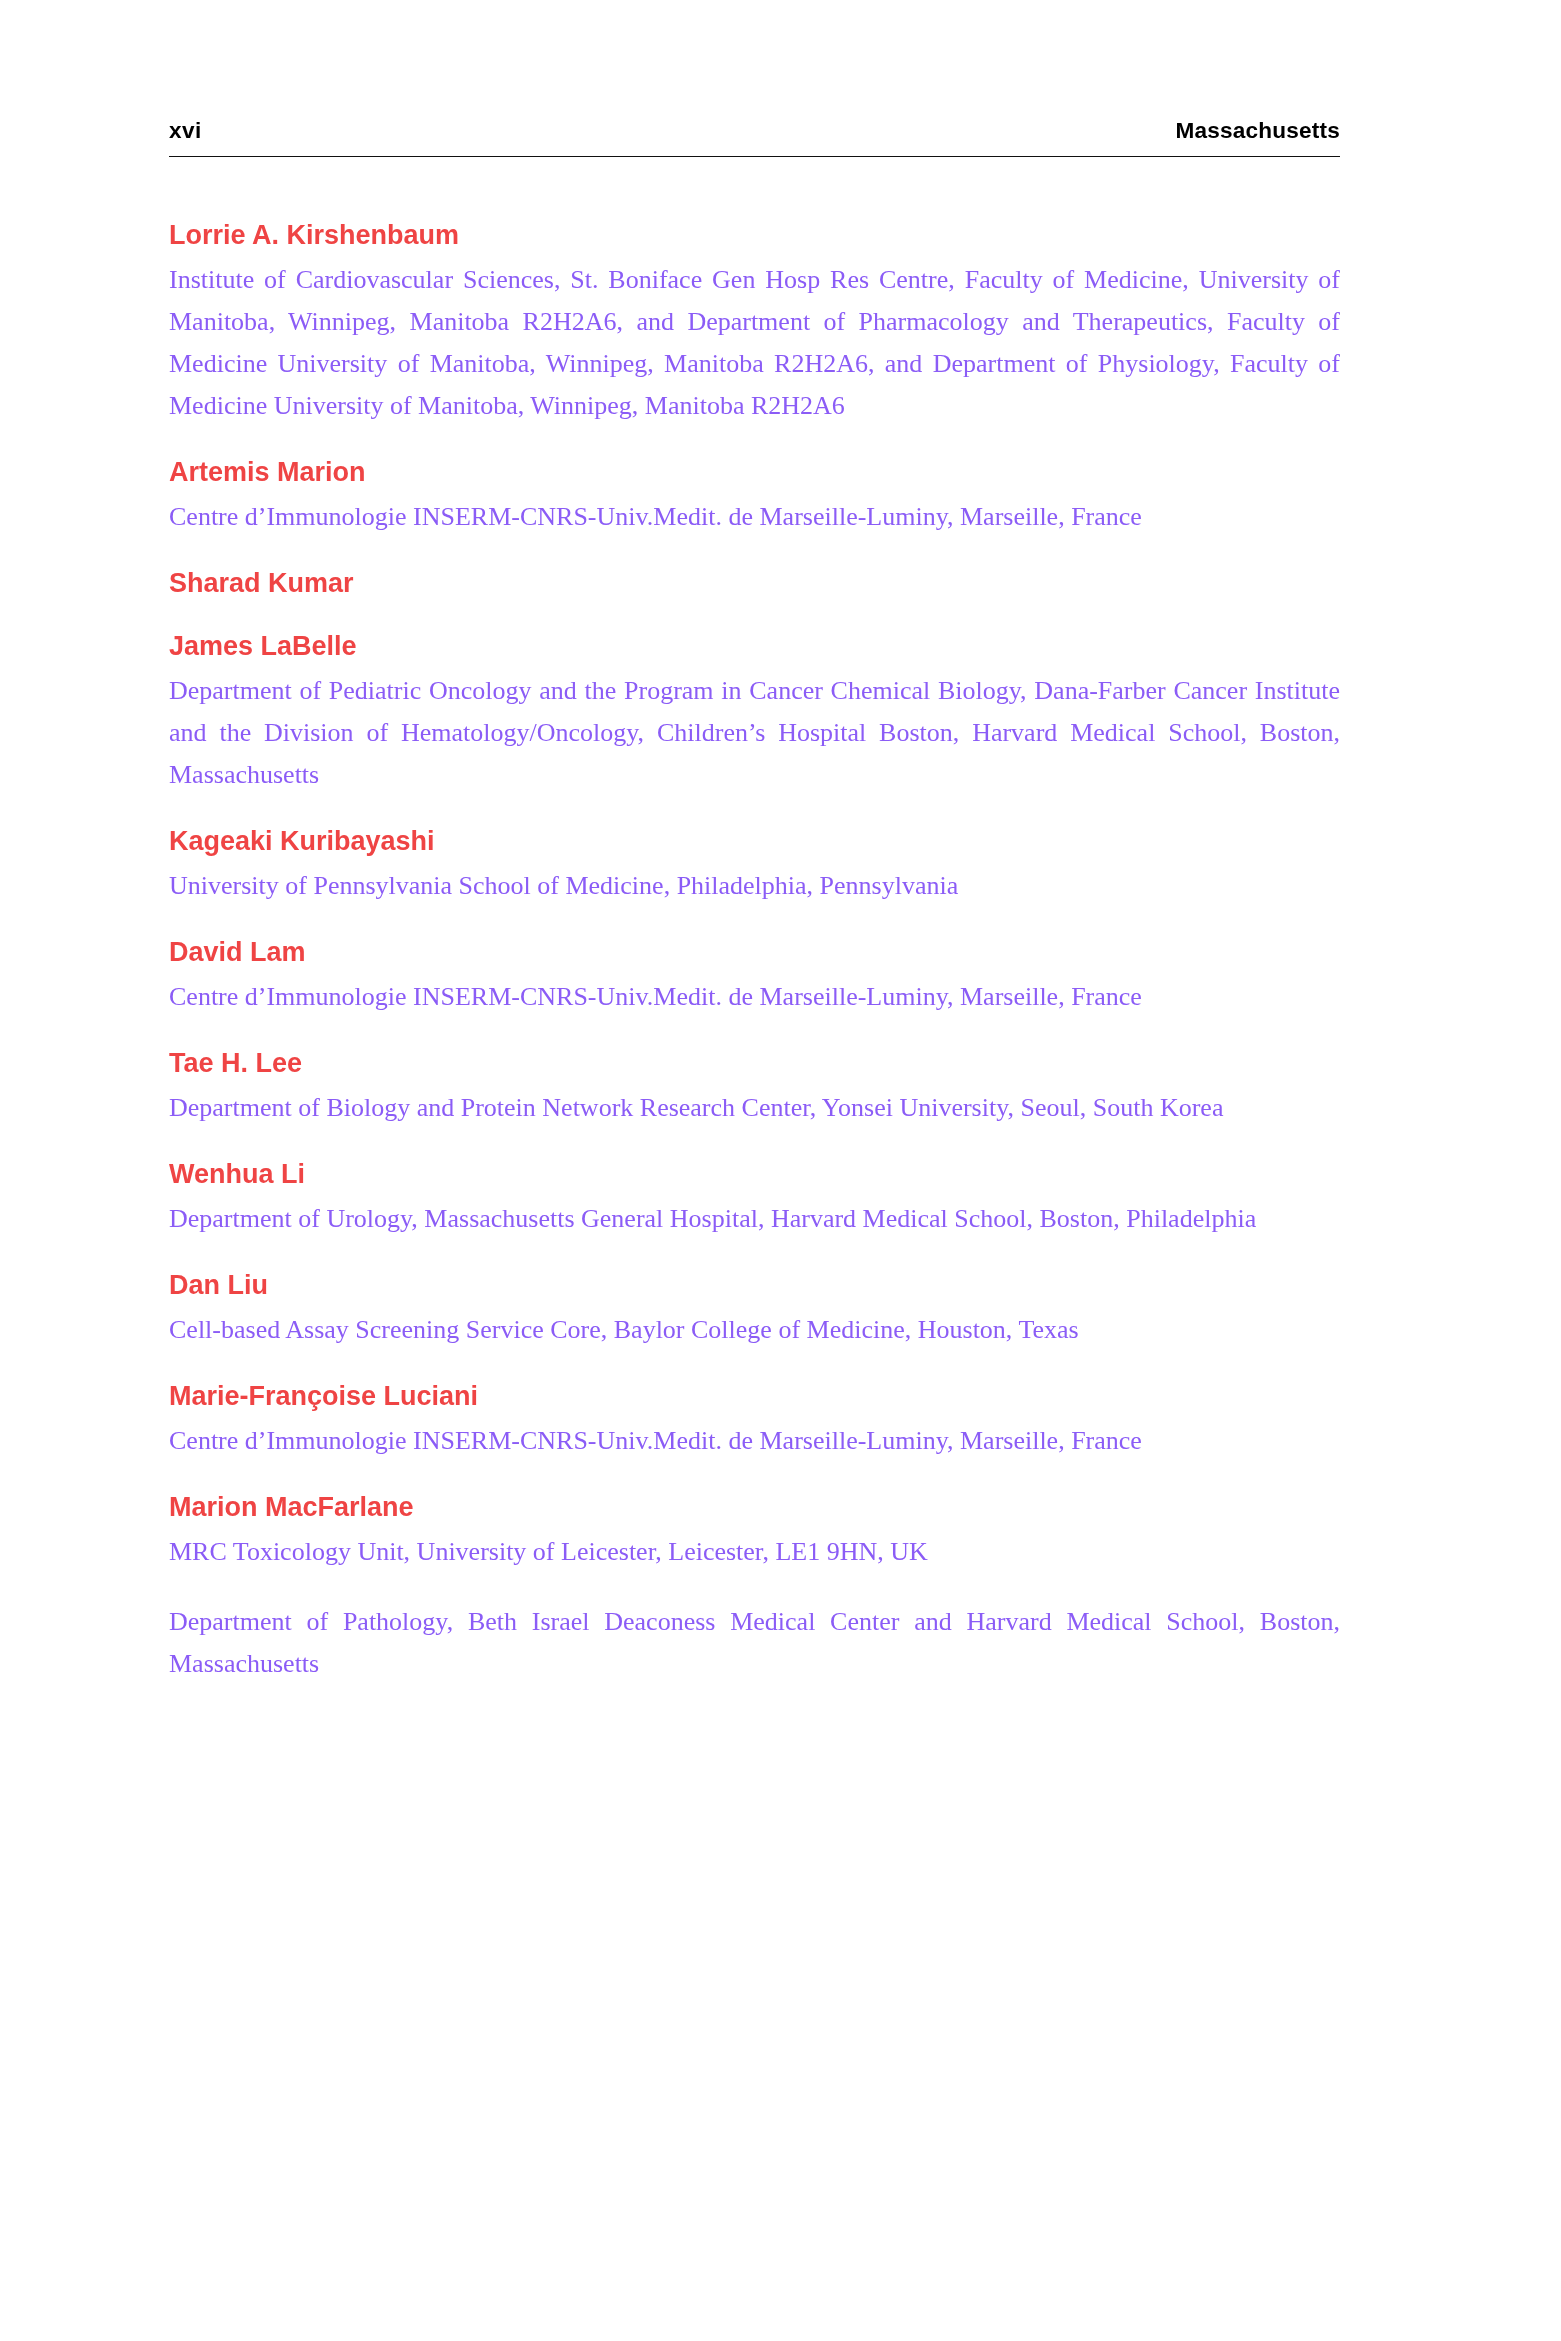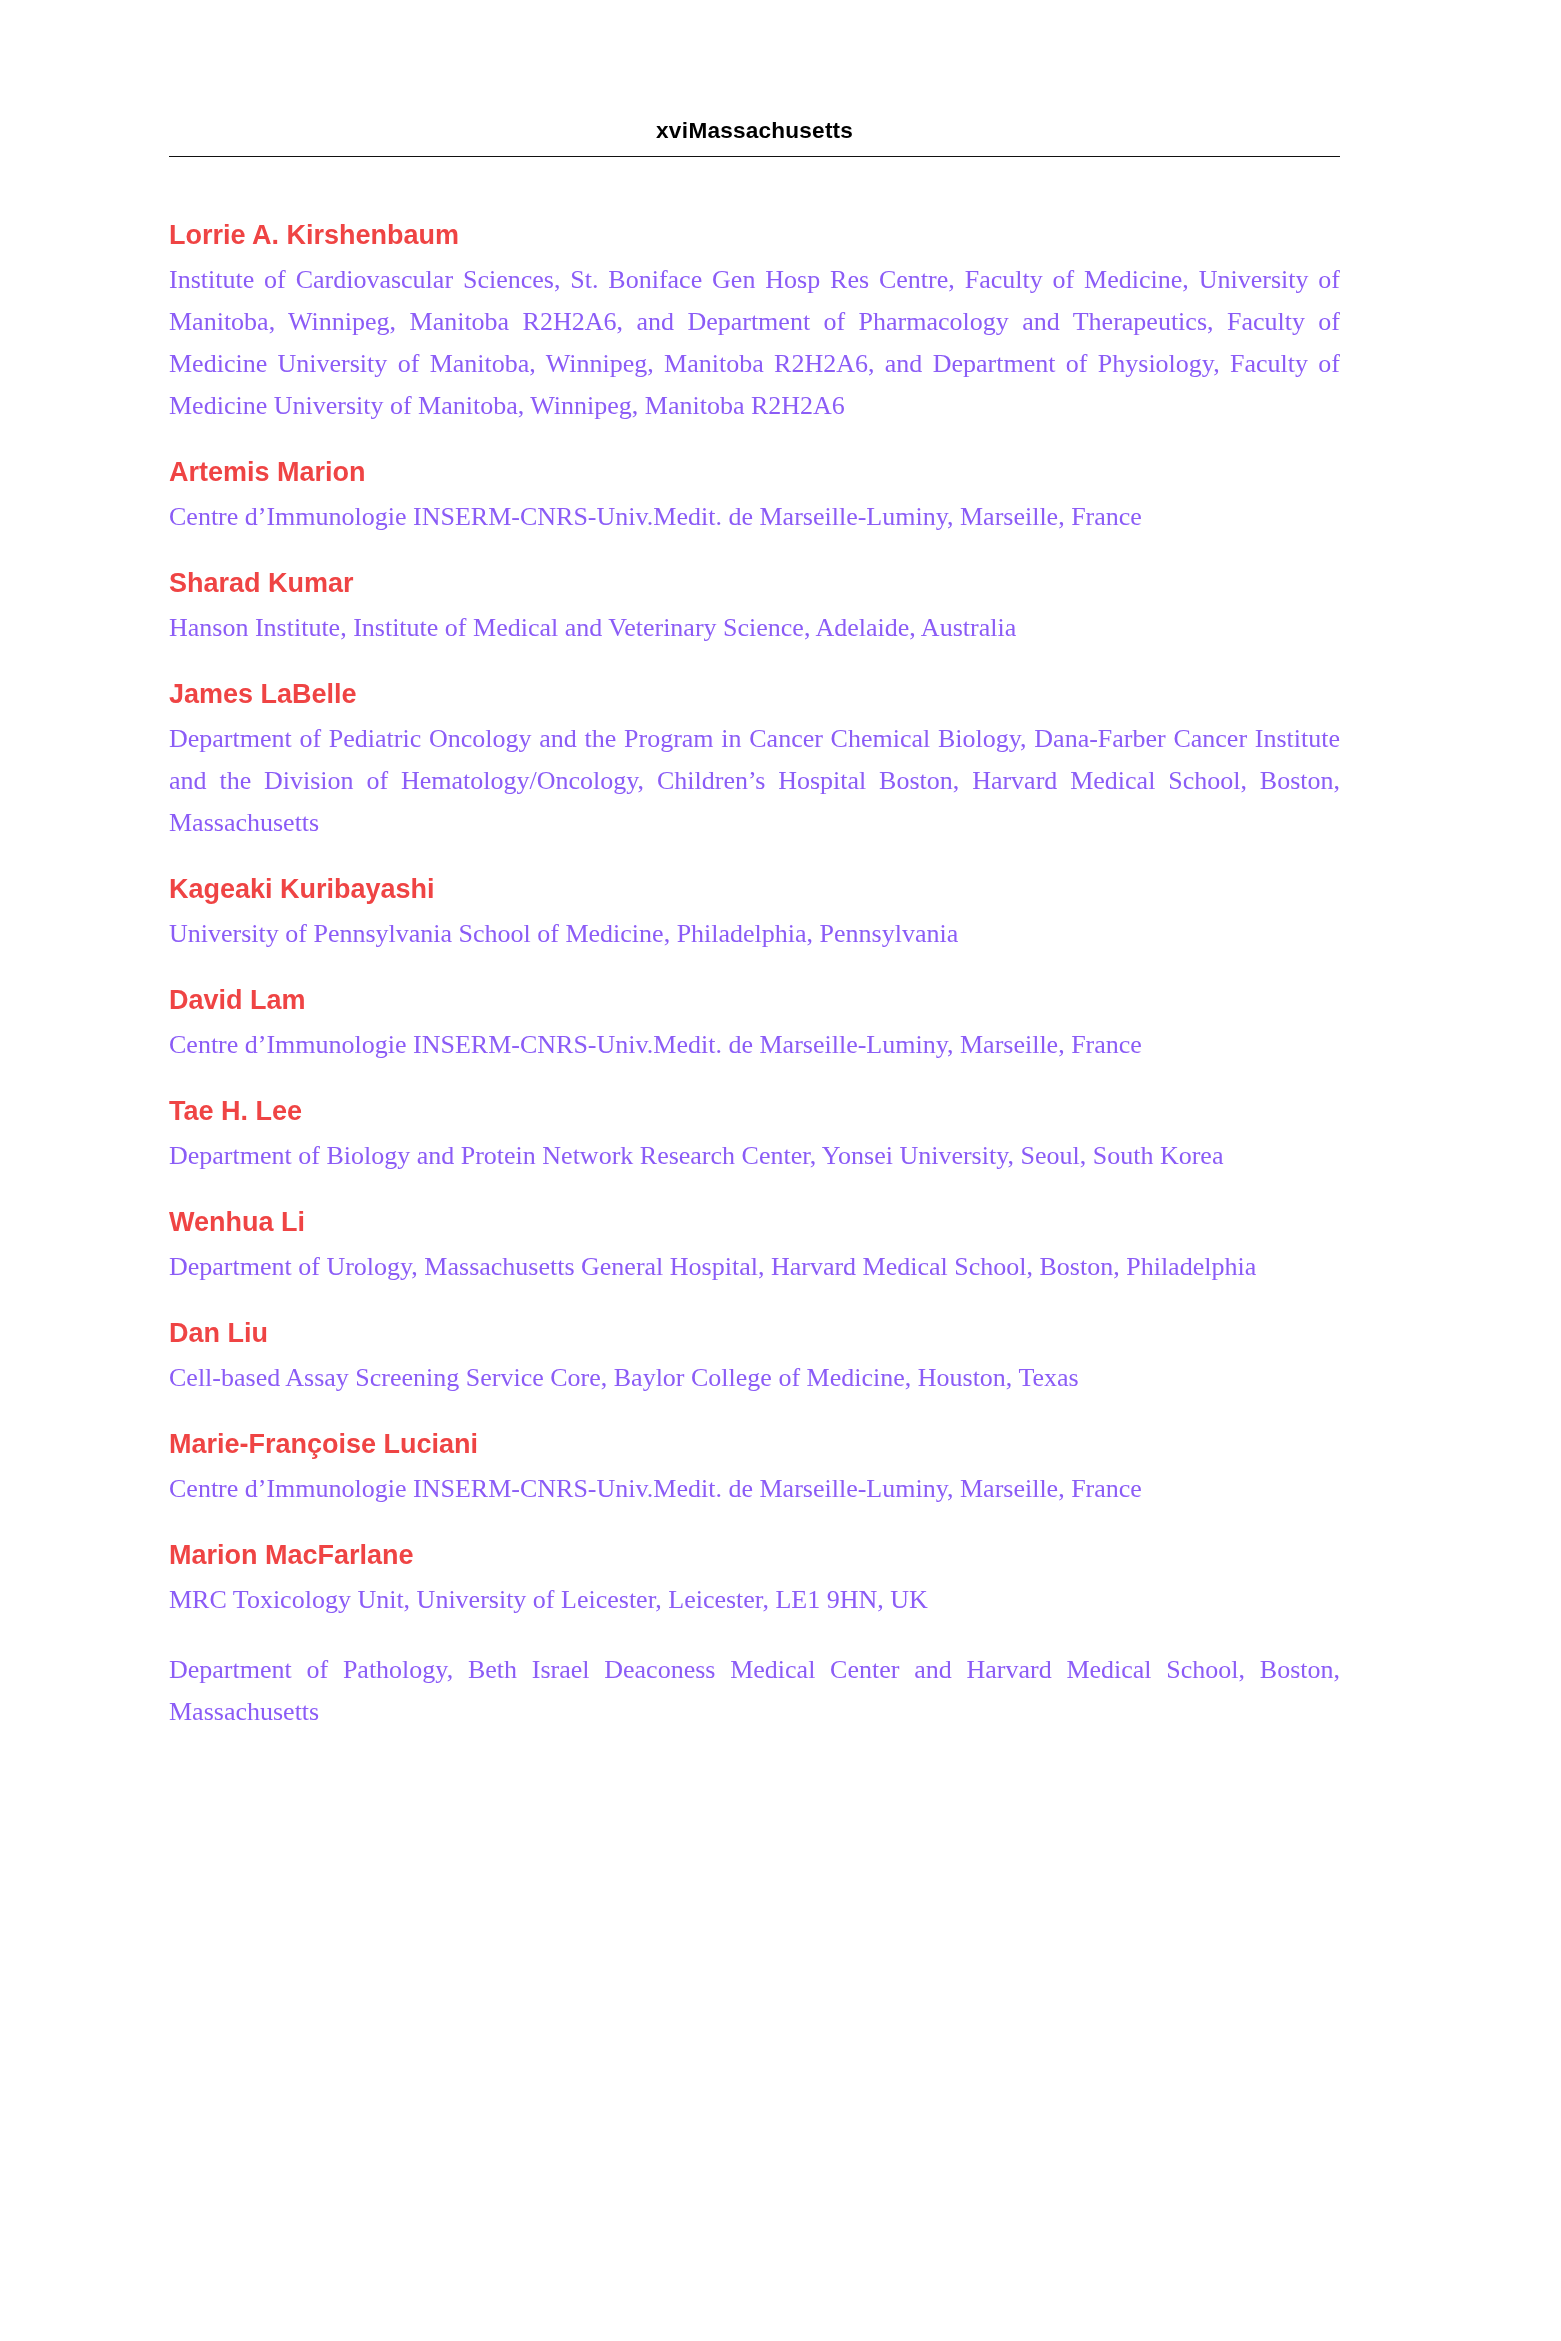--- a/index.html
+++ b/index.html
@@ -13,21 +13,21 @@
   .page {
     width: 1561px;
     height: 2342px;
     background: #ffffff;
     padding: 118px 221px 0 169px;
     position: relative;
     overflow: hidden;
   }
   .running-head {
     display: flex;
-    justify-content: center;
+    justify-content: space-between;
     align-items: flex-end;
     font-family: "Liberation Sans", sans-serif;
     font-weight: 700;
     font-size: 22.6px;
     padding-bottom: 12px;
     border-bottom: 1.7px solid #111;
   }
   .running-head .pagenum { letter-spacing: 0.4px; }
   .running-head .head-title { letter-spacing: 0.2px; }
   main.contributors {
@@ -66,21 +66,20 @@
       <p>Institute of Cardiovascular Sciences, St. Boniface Gen Hosp Res Centre, Faculty of Medicine, University of Manitoba, Winnipeg, Manitoba R2H2A6, and Department of Pharmacology and Therapeutics, Faculty of Medicine University of Manitoba, Winnipeg, Manitoba R2H2A6, and Department of Physiology, Faculty of Medicine University of Manitoba, Winnipeg, Manitoba R2H2A6</p>
     </section>
 
     <section class="entry">
       <h2>Artemis Marion</h2>
       <p>Centre d’Immunologie INSERM-CNRS-Univ.Medit. de Marseille-Luminy, Marseille, France</p>
     </section>
 
     <section class="entry">
       <h2>Sharad Kumar</h2>
-      <p>Hanson Institute, Institute of Medical and Veterinary Science, Adelaide, Australia</p>
     </section>
 
     <section class="entry">
       <h2>James LaBelle</h2>
       <p>Department of Pediatric Oncology and the Program in Cancer Chemical Biology, Dana-Farber Cancer Institute and the Division of Hematology/Oncology, Children’s Hospital Boston, Harvard Medical School, Boston, Massachusetts</p>
     </section>
 
     <section class="entry">
       <h2>Kageaki Kuribayashi</h2>
       <p>University of Pennsylvania School of Medicine, Philadelphia, Pennsylvania</p>

